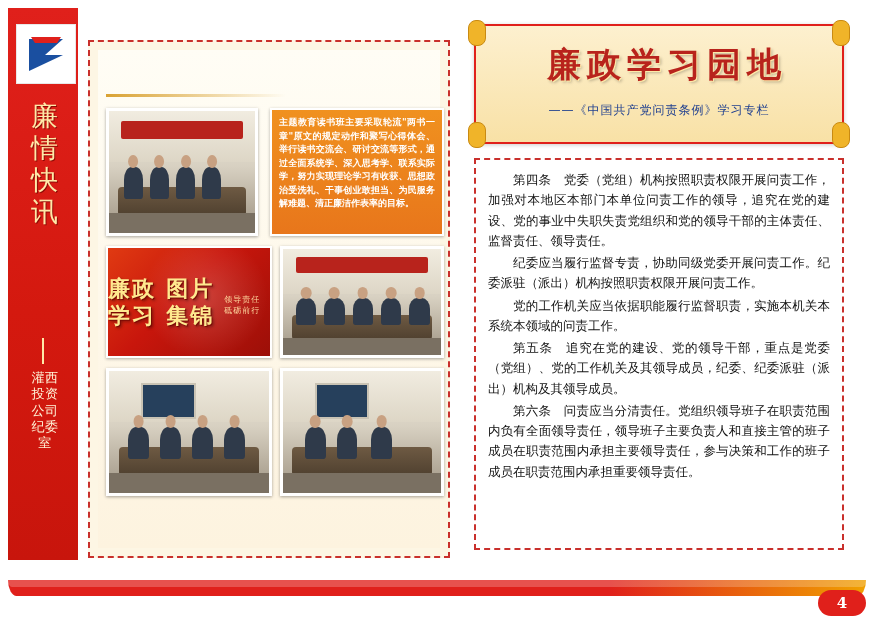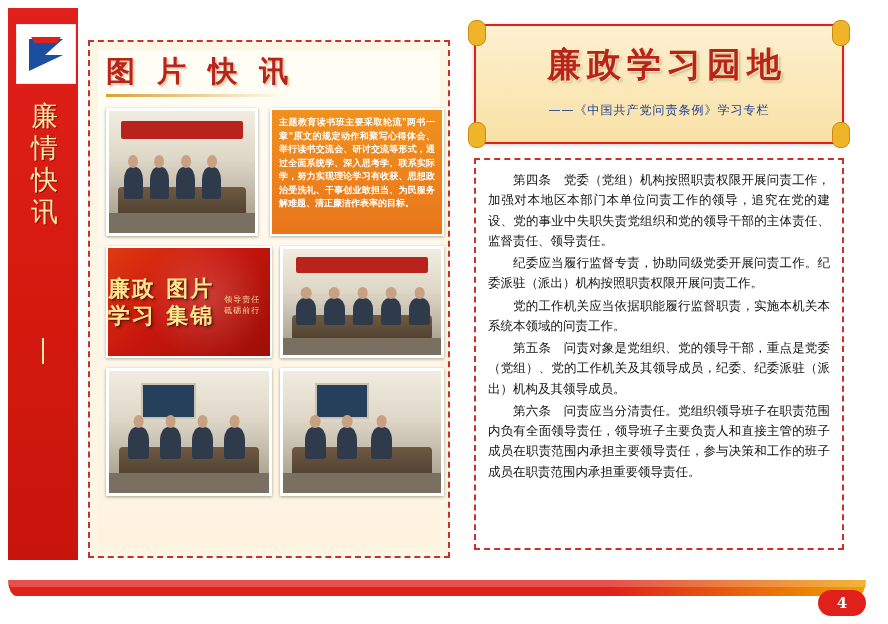--- a/index.html
+++ b/index.html
@@ -345,25 +345,25 @@
   <div class="left-banner">
     <div class="logo-box">
       <svg class="logo-mark" viewBox="0 0 46 46">
         <rect x="0" y="0" width="46" height="46" fill="#ffffff"></rect>
         <path d="M6 8 H40 L22 24 H40 L6 40 Z" fill="#1a4fa0"></path>
         <path d="M8 6 H38 L34 12 H12 Z" fill="#e0201b"></path>
       </svg>
     </div>
     <div class="banner-title">廉情快讯</div>
     <div class="banner-rule"></div>
+    <div class="banner-sub">灌西投资公司纪委室</div>
   </div>
 
   <div class="photo-panel">
     <div class="photo-panel-inner">
-      <div class="panel-heading">图 片 快 讯</div>
       <div class="heading-underline"></div>
 
       <div class="pic pic-1">
         <div class="room">
           <div class="wall"></div>
           <div class="banner"></div>
           <div class="table"></div>
           <div class="floor"></div>
           <div class="person" style="left:10%"></div>
           <div class="person" style="left:28%"></div>
@@ -428,21 +428,21 @@
       <div class="corner bl"></div>
       <div class="corner br"></div>
       <div class="card-title">廉政学习园地</div>
       <div class="card-sub">——《中国共产党问责条例》学习专栏</div>
     </div>
 
     <div class="text-card">
       <p class="para">第四条　党委（党组）机构按照职责权限开展问责工作，加强对本地区本部门本单位问责工作的领导，追究在党的建设、党的事业中失职失责党组织和党的领导干部的主体责任、监督责任、领导责任。</p>
       <p class="para">纪委应当履行监督专责，协助同级党委开展问责工作。纪委派驻（派出）机构按照职责权限开展问责工作。</p>
       <p class="para">党的工作机关应当依据职能履行监督职责，实施本机关本系统本领域的问责工作。</p>
-      <p class="para">第五条　问责对象是党组织、党的领导干部，重点是党委（党组）、党的工作机关及其领导成员，纪委、纪委派驻（派出）机构及其领导成员。</p>
+      <p class="para">第五条　追究在党的建设、党的领导干部，重点是党委（党组）、党的工作机关及其领导成员，纪委、纪委派驻（派出）机构及其领导成员。</p>
       <p class="para">第六条　问责应当分清责任。党组织领导班子在职责范围内负有全面领导责任，领导班子主要负责人和直接主管的班子成员在职责范围内承担主要领导责任，参与决策和工作的班子成员在职责范围内承担重要领导责任。</p>
     </div>
   </div>
 
   <div class="bottom-bar"></div>
   <div class="page-number">4</div>
 
 </div>
 
 </body></html>

